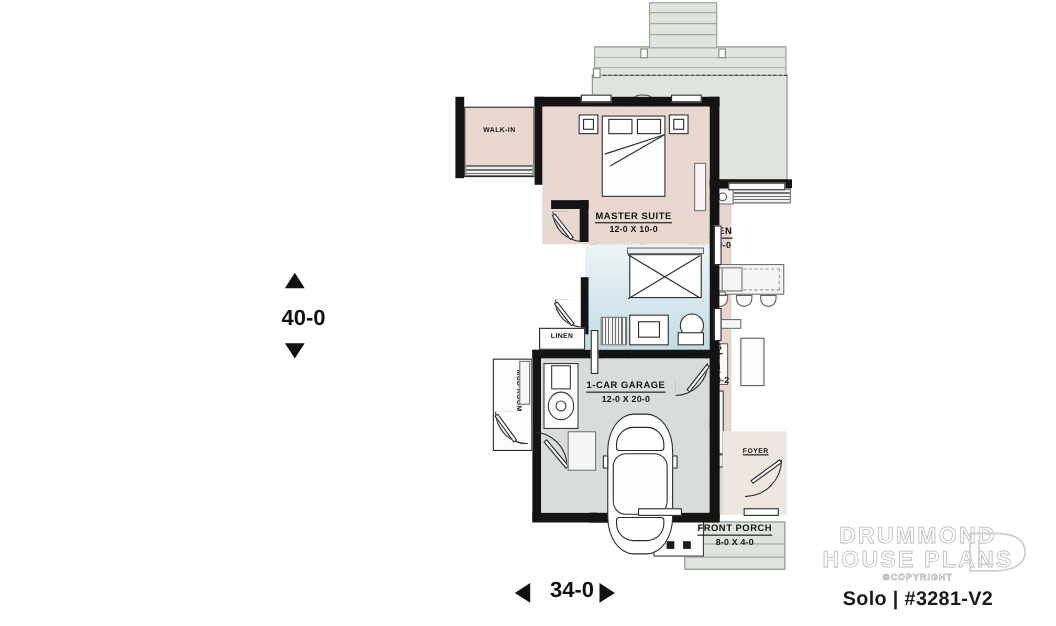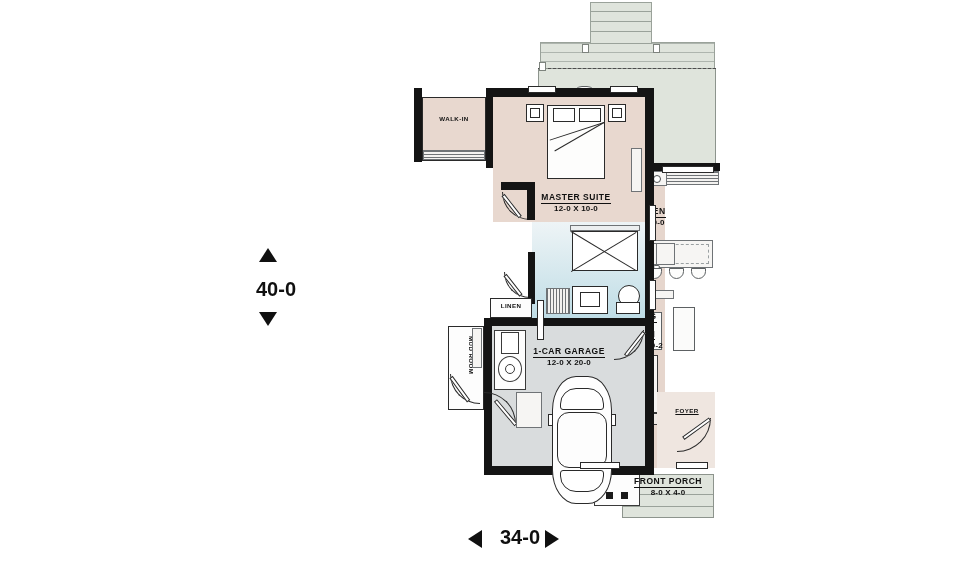--- a/index.html
+++ b/index.html
@@ -265,14 +265,24 @@
     <div class="abs arrow ar-up" style="left:683px;top:248px;"></div>
     <div class="dimtxt" style="left:664px;top:278px;font-size:20px;">40-0</div>
     <div class="abs arrow ar-dn" style="left:683px;top:312px;"></div>
 
     <div class="abs arrow ar-lf" style="left:401px;top:530px;"></div>
     <div class="dimtxt" style="left:420px;top:526px;font-size:20px;">34-0</div>
     <div class="abs arrow ar-rt" style="left:478px;top:530px;"></div>
 
   </div>
 
+  <div id="brand">
+    <svg id="logomark" viewBox="0 0 62 48">
+      <path d="M4 6 L4 40 L26 40 C46 40 54 32 54 23 C54 13 46 6 28 6 Z" fill="none" stroke="#cfcfcf" stroke-width="1.6"></path>
+      <path d="M12 12 L12 34 L26 34" fill="none" stroke="#cfcfcf" stroke-width="1.6"></path>
+    </svg>
+    <div class="brandline b1">DRUMMOND</div>
+    <div class="brandline b2">HOUSE PLANS</div>
+    <div class="brandline b3">©COPYRIGHT</div>
+    <div id="planid">Solo | #3281-V2</div>
+  </div>
 
 </div>
 
 </body></html>

